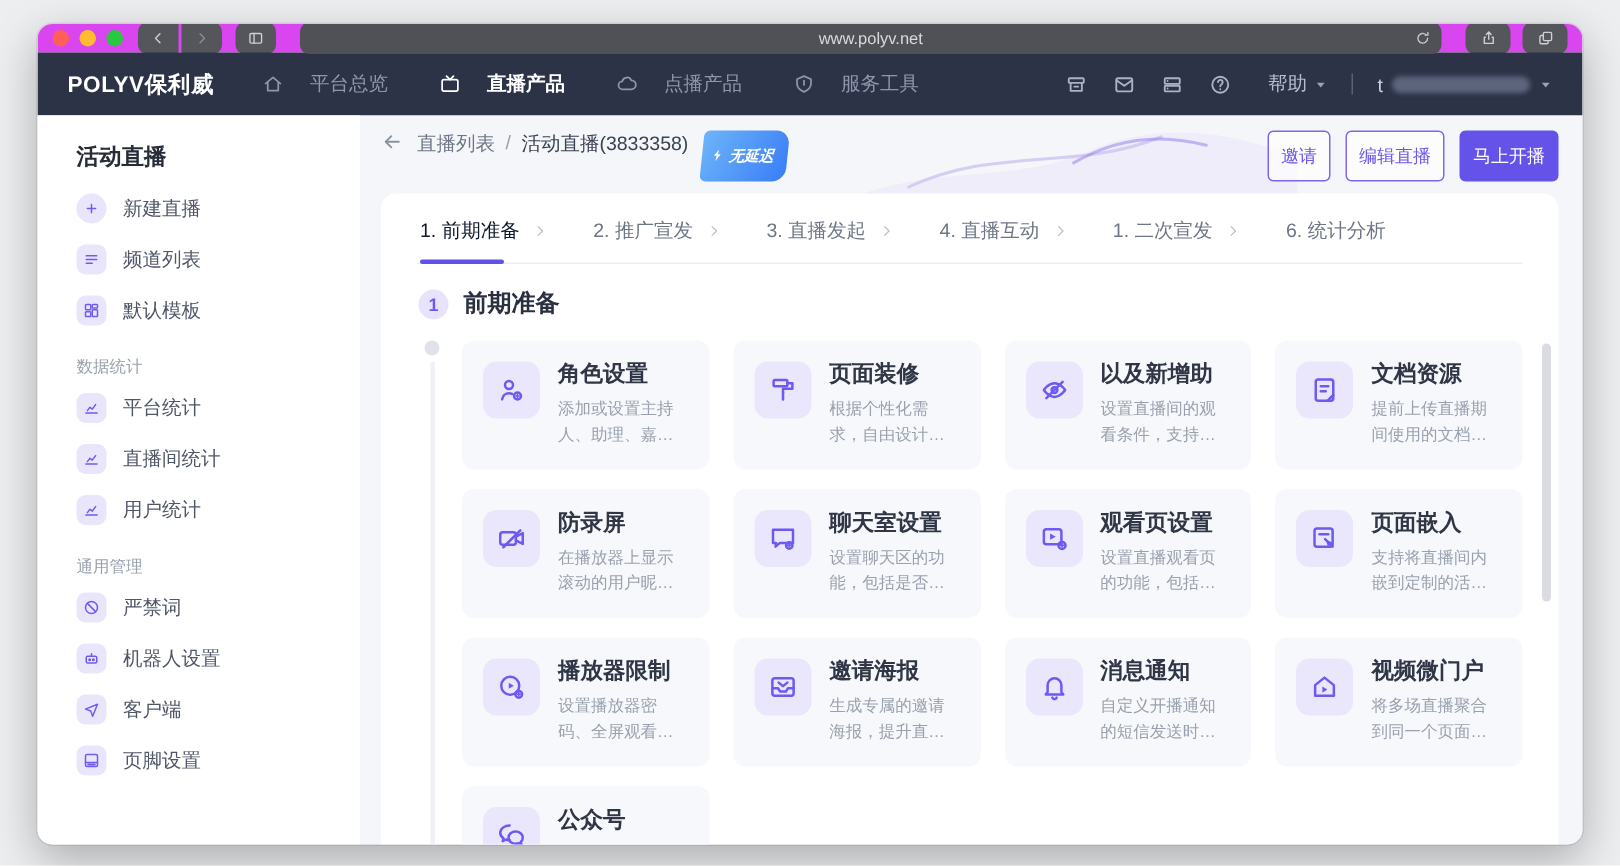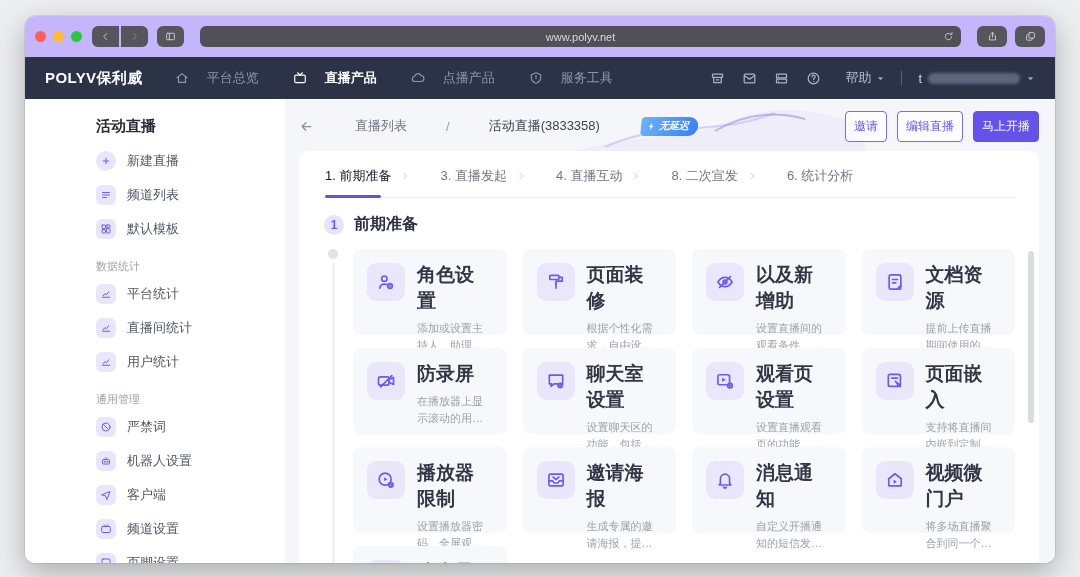--- a/index.html
+++ b/index.html
@@ -10,21 +10,21 @@
     -webkit-font-smoothing:antialiased;
   }
   svg{display:block;}
   .window{
     position:absolute;left:25px;top:16px;width:1030px;height:547px;
     border-radius:10px;overflow:hidden;background:#fff;
     box-shadow:0 10px 30px rgba(0,0,0,.28),0 0 0 1px rgba(0,0,0,.07);
     display:flex;flex-direction:column;
   }
   
-  .chrome{height:41px;background:#c4b5fd;display:flex;align-items:center;padding:0 10px;flex:0 0 auto;}
+  .chrome{height:19px;background:#d946ef;display:flex;align-items:center;padding:0 10px;flex:0 0 auto;}
   .traffic{display:flex;gap:7px;margin-right:10px;}
   .dot{width:11px;height:11px;border-radius:50%;}
   .dot-red{background:#ff5f57}.dot-yellow{background:#febc2e}.dot-green{background:#28c840}
   .chrome-group{display:flex;gap:2px;border-radius:6px;overflow:hidden;}
   .chrome-btn{width:27px;height:21px;background:#55565b;border:none;display:flex;align-items:center;justify-content:center;color:#cfd0d3;padding:0;cursor:pointer;}
   .chrome-btn svg{width:11px;height:11px;}
   .chrome-btn.dim{color:#8c8d91;}
   .standalone{border-radius:6px;margin-left:9px;}
   .url-pill{flex:1;height:21px;margin:0 16px;background:#505156;border-radius:6px;
     display:flex;align-items:center;justify-content:center;position:relative;
@@ -45,32 +45,32 @@
   .quick-icon{cursor:pointer;color:#aab2c5;}
   .quick-icon svg{width:15px;height:15px;}
   .help{display:flex;align-items:center;gap:5px;font-size:13px;color:#b6bdce;cursor:pointer;}
   .caret{color:#9aa2b6;}
   .caret svg{width:9px;height:9px;}
   .vbar{width:1px;height:14px;background:#596079;}
   .user{display:flex;align-items:center;gap:6px;font-size:13px;color:#ccd2df;cursor:pointer;}
   .user-blur{display:inline-block;width:92px;height:11px;border-radius:6px;background:#5d657d;filter:blur(1.6px);}
   
   .app-body{flex:1;display:flex;min-height:0;background:#f5f6fa;}
-  .side{width:215px;flex:0 0 auto;background:#ffffff;padding-top:14px;overflow:hidden;padding-left:45px;}
+  .side{width:215px;flex:0 0 auto;background:#ffffff;padding-top:14px;overflow:hidden;}
   .side-title{padding:4px 26px 8px;font-size:15px;font-weight:bold;color:#272c38;}
   .group-label{padding:13px 26px 3px;font-size:11px;color:#9aa0ad;}
   .side-item{display:flex;align-items:center;gap:11px;padding:7px 26px;font-size:13px;color:#4f5666;cursor:pointer;}
   .side-icon{width:20px;height:20px;border-radius:6px;background:#e9e6fc;color:#6e5cf0;
     display:flex;align-items:center;justify-content:center;flex:0 0 auto;}
   .side-icon svg{width:12px;height:12px;}
   .side-icon.plus-icon{border-radius:50%;}
   
   .main{flex:1;position:relative;padding:10px 16px 0 14px;display:flex;flex-direction:column;min-width:0;}
   .deco{position:absolute;top:2px;right:190px;width:300px;height:54px;z-index:0;pointer-events:none;}
-  .main-header{display:flex;align-items:center;height:34px;position:relative;z-index:1;gap:32px;}
+  .main-header{display:flex;height:34px;position:relative;z-index:1;}
   .back-arrow{color:#8a91a0;margin-right:9px;cursor:pointer;}
   .back-arrow svg{width:15px;height:15px;}
   .crumb-parent{color:#6e7585;font-size:13px;cursor:pointer;}
   .crumb-sep{color:#9aa0ac;font-size:13px;margin:0 7px;}
   .crumb-current{color:#3b4252;font-size:13px;}
   .badge{margin-left:9px;display:inline-flex;align-items:center;gap:3px;
     padding:2px 9px 3px 6px;border-radius:4px 9px 9px 4px;
     background:linear-gradient(115deg,#6cb5f9,#3a7df7);
     color:#fff;font-size:10px;font-style:italic;font-weight:bold;transform:skewX(-6deg);}
   .badge-bolt svg{width:9px;height:9px;}
@@ -95,21 +95,21 @@
   .section-title{font-size:16px;font-weight:bold;color:#2b3040;}
   .grid-wrap{position:relative;margin:14px 0 0 30px;flex:1;}
   .timeline{position:absolute;left:-21px;top:14px;bottom:-60px;width:3px;background:#f0f0f5;border-radius:2px;}
   .timeline-dot{position:absolute;left:-25px;top:0;width:10px;height:10px;border-radius:50%;background:#e1e3ea;}
   .grid{display:grid;grid-template-columns:repeat(4,1fr);gap:13px 16px;}
   .card{background:#f7f8fb;border-radius:8px;padding:12px 14px;display:flex;gap:12px;height:62px;cursor:pointer;}
   .card-icon{width:38px;height:38px;border-radius:9px;background:#eae7fd;color:#6c5af1;
     display:flex;align-items:center;justify-content:center;flex:0 0 auto;margin-top:2px;}
   .card-icon svg{width:20px;height:20px;}
   .card-body{min-width:0;}
-  .card-title{font-size:19px;font-weight:bold;color:#303646;margin:1px 0 6px;font-family:Liberation Serif, serif;}
+  .card-title{font-size:15px;font-weight:bold;color:#303646;margin:1px 0 6px;font-family:Liberation Serif, serif;}
   .card-desc{font-size:11px;color:#9aa1ae;line-height:1.55;
     display:-webkit-box;-webkit-line-clamp:2;-webkit-box-orient:vertical;overflow:hidden;}
   .scrollbar{position:absolute;right:5px;top:100px;width:6px;height:172px;border-radius:3px;background:#dbdce2;cursor:grab;}
 </style>
 </head>
 <body>
 
 <div class="window">
 
   <div class="chrome">
@@ -335,29 +335,20 @@
   </div>
           <div class="side-item">
     <span class="side-icon client-icon">
               <svg viewBox="0 0 24 24" fill="none" stroke="currentColor" stroke-width="2" stroke-linecap="round" stroke-linejoin="round">
                 <path d="M4 11.5L20 5l-6.5 16-2.5-7z"></path>
               </svg>
             </span>
     <span class="si-label">客户端</span>
   </div>
           <div class="side-item">
-    <span class="side-icon tv-icon">
-              <svg viewBox="0 0 24 24" fill="none" stroke="currentColor" stroke-width="2" stroke-linecap="round" stroke-linejoin="round">
-                <rect x="3.5" y="7" width="17" height="12" rx="2"></rect>
-                <path d="M8.5 3.5L12 7l3.5-3.5"></path>
-              </svg>
-            </span>
-    <span class="si-label">频道设置</span>
-  </div>
-          <div class="side-item">
     <span class="side-icon footer-icon">
               <svg viewBox="0 0 24 24" fill="none" stroke="currentColor" stroke-width="2" stroke-linecap="round" stroke-linejoin="round">
                 <rect x="4" y="4" width="16" height="16" rx="2"></rect>
                 <path d="M4 14.5h16"></path>
                 <path d="M7.5 17.3h9" stroke-width="2.4"></path>
               </svg>
             </span>
     <span class="si-label">页脚设置</span>
   </div>
         </div>
@@ -401,37 +392,45 @@
         <div class="tabs">
             <div class="tab active">
     <span class="tab-label">1. 前期准备</span>
     <span class="tab-arrow">
                 <svg viewBox="0 0 24 24" fill="none" stroke="currentColor" stroke-width="2" stroke-linecap="round" stroke-linejoin="round">
                   <path d="M9 5l7 7-7 7"></path>
                 </svg>
               </span>
   </div>
             <div class="tab">
+    <span class="tab-label">2. 推广宣发</span>
+    <span class="tab-arrow">
+                <svg viewBox="0 0 24 24" fill="none" stroke="currentColor" stroke-width="2" stroke-linecap="round" stroke-linejoin="round">
+                  <path d="M9 5l7 7-7 7"></path>
+                </svg>
+              </span>
+  </div>
+            <div class="tab">
     <span class="tab-label">3. 直播发起</span>
     <span class="tab-arrow">
                 <svg viewBox="0 0 24 24" fill="none" stroke="currentColor" stroke-width="2" stroke-linecap="round" stroke-linejoin="round">
                   <path d="M9 5l7 7-7 7"></path>
                 </svg>
               </span>
   </div>
             <div class="tab">
     <span class="tab-label">4. 直播互动</span>
     <span class="tab-arrow">
                 <svg viewBox="0 0 24 24" fill="none" stroke="currentColor" stroke-width="2" stroke-linecap="round" stroke-linejoin="round">
                   <path d="M9 5l7 7-7 7"></path>
                 </svg>
               </span>
   </div>
             <div class="tab">
-    <span class="tab-label">8. 二次宣发</span>
+    <span class="tab-label">1. 二次宣发</span>
     <span class="tab-arrow">
                 <svg viewBox="0 0 24 24" fill="none" stroke="currentColor" stroke-width="2" stroke-linecap="round" stroke-linejoin="round">
                   <path d="M9 5l7 7-7 7"></path>
                 </svg>
               </span>
   </div>
             <div class="tab">
     <span class="tab-label">6. 统计分析</span>
 
   </div>

